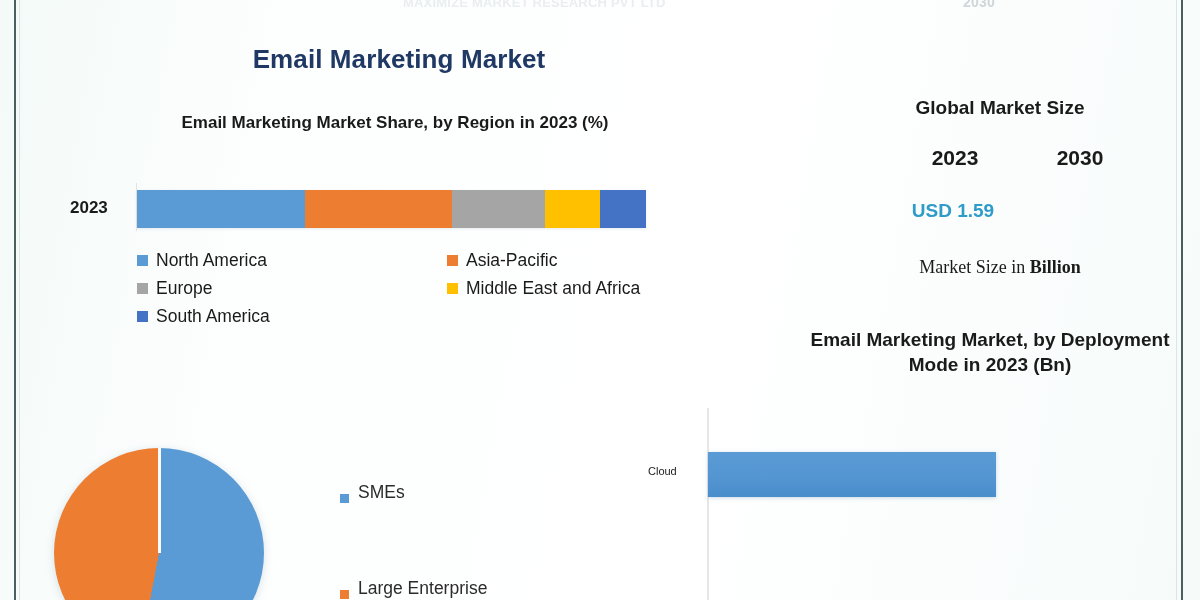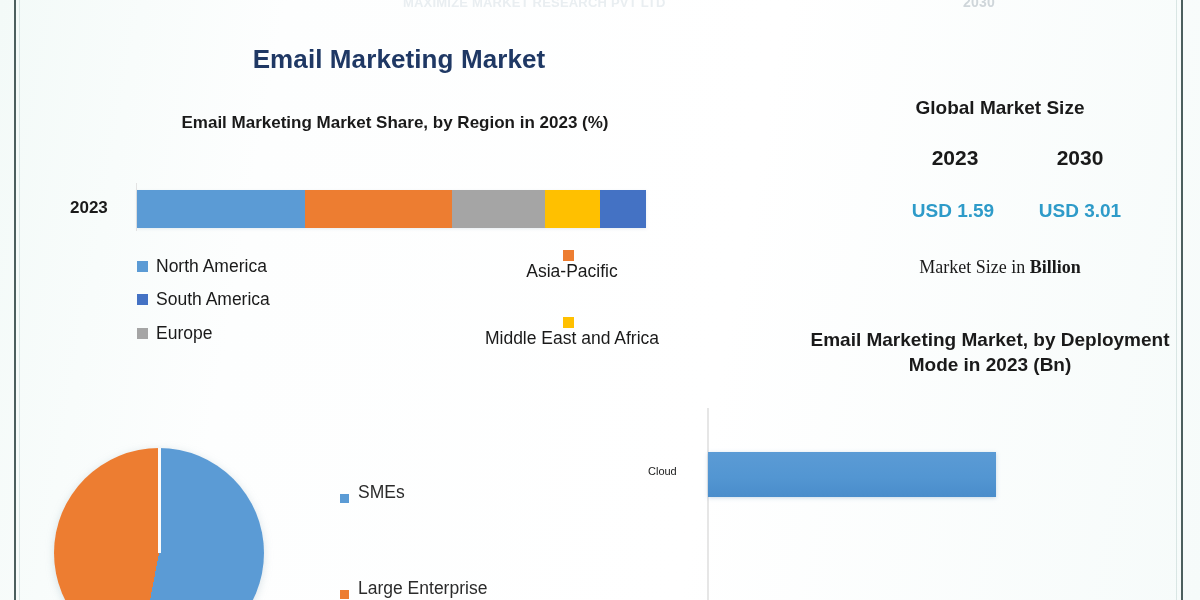--- a/index.html
+++ b/index.html
@@ -63,21 +63,21 @@
     position:absolute; left:137px; top:190px; height:38px; width:509px;
     display:flex; box-shadow:0 1px 3px rgba(120,150,170,.18);
   }
   .stack-seg { height:100%; }
 
   
   #region-legend { position:absolute; left:137px; top:250px; width:560px; }
   .lg-row { display:flex; margin-bottom:7px; }
   .lg-item { display:flex; align-items:center; }
   .lg-item.c1 { width:310px; }
-  .lg-item.c2 { width:250px;flex-direction:column; }
+  .lg-item.c2 { width:250px; }
   .lg-swatch { width:11px; height:11px; margin-right:8px; flex:0 0 auto; }
   .lg-text { font-size:17.5px; color:#1a1a1a; white-space:nowrap; }
 
   
   #pie-wrap { position:absolute; left:54px; top:448px; width:210px; height:210px; }
   #pie {
     width:210px; height:210px; border-radius:50%;
     filter:drop-shadow(0 2px 4px rgba(120,150,170,.28));
   }
   #pie-split {
@@ -154,32 +154,32 @@
           <span class="lg-swatch" style="background: rgb(91, 155, 213);"></span>
           <span class="lg-text">North America</span>
         </div>
         <div class="lg-item c2">
           <span class="lg-swatch" style="background: rgb(237, 125, 49);"></span>
           <span class="lg-text">Asia-Pacific</span>
         </div>
       </div>
       <div class="lg-row">
         <div class="lg-item c1">
-          <span class="lg-swatch" style="background: rgb(68, 114, 196);"></span>
-          <span class="lg-text">South America</span>
-        </div>
-      </div>
-      <div class="lg-row">
-        <div class="lg-item c1">
           <span class="lg-swatch" style="background: rgb(165, 165, 165);"></span>
           <span class="lg-text">Europe</span>
         </div>
         <div class="lg-item c2">
           <span class="lg-swatch" style="background: rgb(255, 192, 0);"></span>
           <span class="lg-text">Middle East and Africa</span>
+        </div>
+      </div>
+      <div class="lg-row">
+        <div class="lg-item c1">
+          <span class="lg-swatch" style="background: rgb(68, 114, 196);"></span>
+          <span class="lg-text">South America</span>
         </div>
       </div>
     </div>
 
 
   <div id="pie-wrap">
     <div id="pie" style="background: conic-gradient(rgb(91, 155, 213) 0deg, rgb(91, 155, 213) 190.8deg, rgb(237, 125, 49) 190.8deg, rgb(237, 125, 49) 360deg);"></div>
     <div id="pie-split"></div>
   </div>
 
@@ -193,21 +193,20 @@
         <span class="pie-lg-text">Large Enterprise</span>
       </div>
     </div>
 
   <div class="sec-title" id="gms-title">Global Market Size</div>
 
   <div id="gms">
     <div class="gms-year" id="gms-y1">2023</div>
     <div class="gms-year" id="gms-y2">2030</div>
     <div class="gms-val" id="gms-v1">USD 1.59</div>
-    <div class="gms-val" id="gms-v2">USD 3.01</div>
     <div id="gms-unit">
       <span>Market Size in </span><b>Billion</b>
     </div>
   </div>
 
   <div class="sec-title" id="deploy-title">Email Marketing Market, by Deployment Mode in 2023 (Bn)</div>
 
   <div id="deploy-chart">
     <div id="deploy-axis"></div>
     <div id="deploy-cat">Cloud</div>

